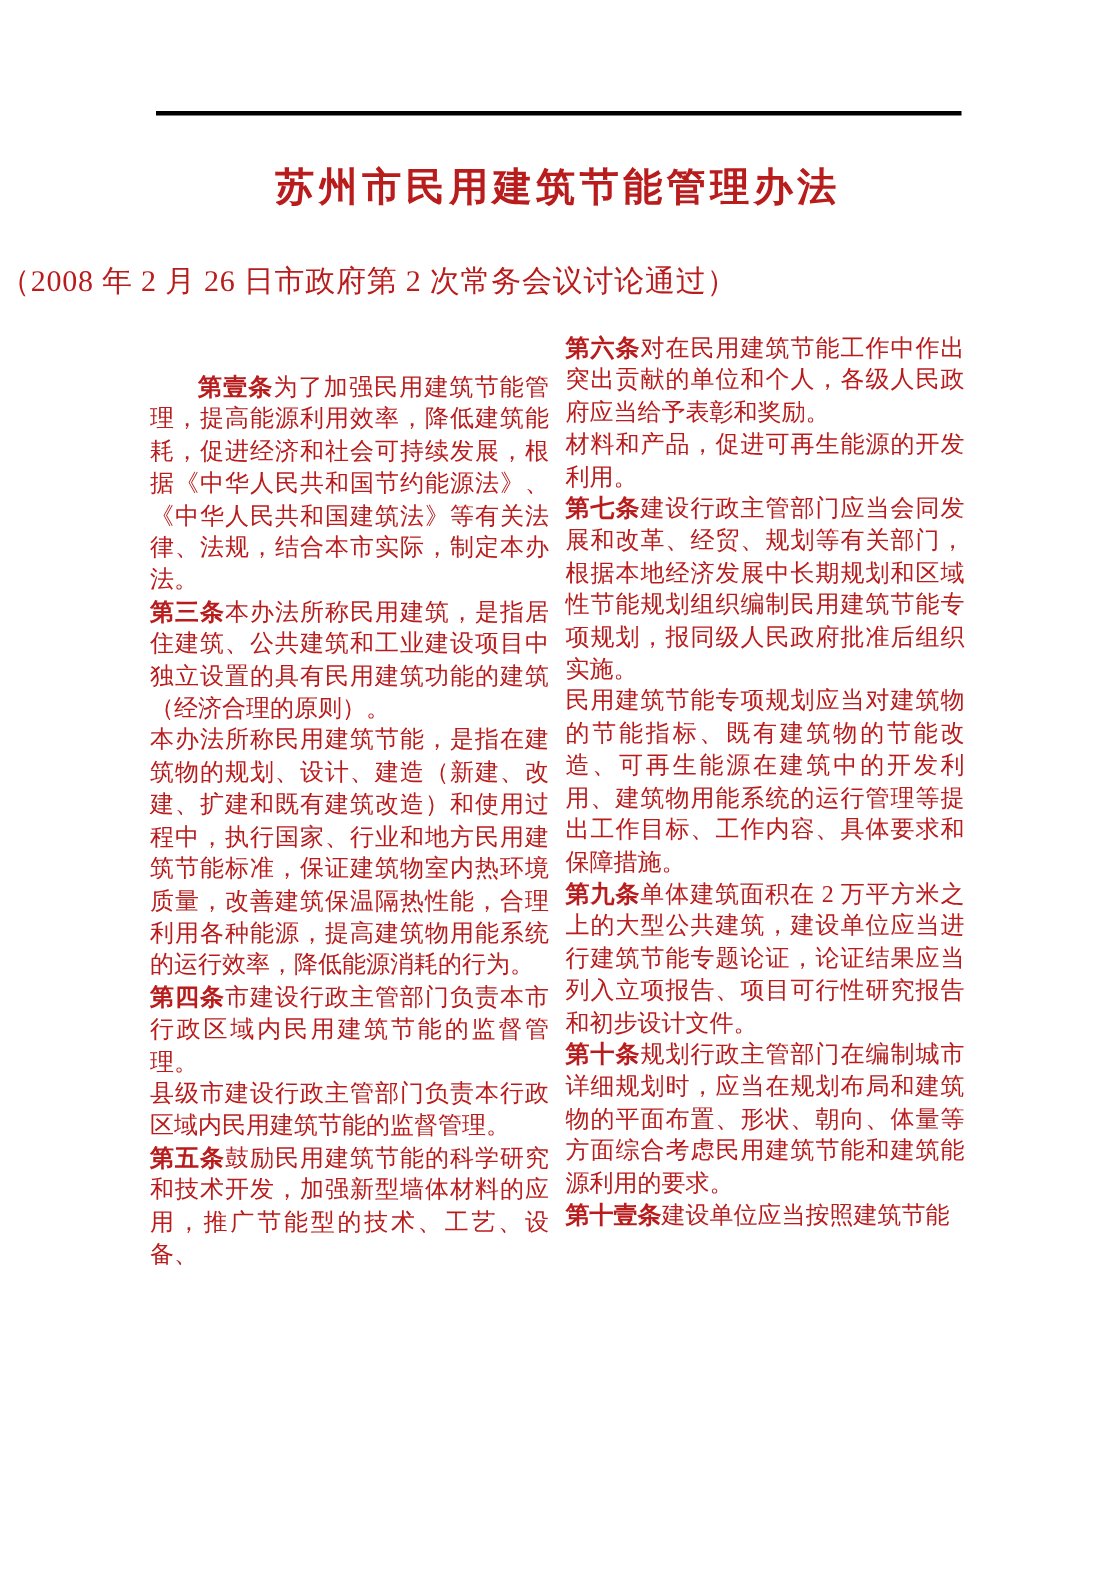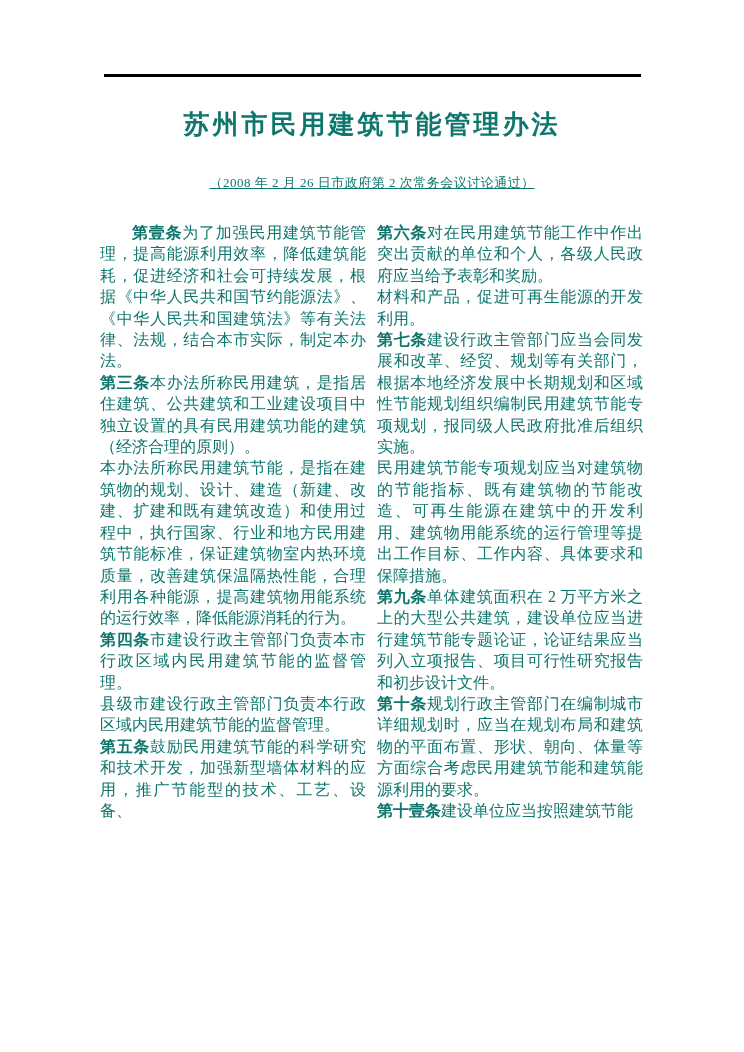--- a/index.html
+++ b/index.html
@@ -6,21 +6,21 @@
     margin: 0;
     padding: 0;
     background: #e8e8e8;
   }
   .page {
     position: relative;
     width: 744px;
     height: 1052px;
     margin: 0 auto;
     background: #ffffff;
-    color: #0f766e;
+    color: #b91c1c;
     font-family: "Liberation Serif", "DejaVu Serif", serif;
     overflow: hidden;
   }
   .header-rule {
     position: absolute;
     top: 74px;
     left: 104px;
     width: 537px;
     height: 3px;
     background: #000000;
@@ -34,25 +34,23 @@
     font-size: 26px;
     font-weight: bold;
     letter-spacing: 3px;
     white-space: nowrap;
   }
   .doc-subtitle {
     position: absolute;
     top: 174px;
     left: 0;
     width: 100%;
-    text-align: center;
-    font-size: 13px;
+    font-size: 20px;
     letter-spacing: 0.5px;
     white-space: nowrap;
-    text-decoration: underline;
   }
   .columns {
     position: absolute;
     top: 222px;
     left: 100px;
     width: 543px;
     display: flex;
     gap: 11px;
   }
   .col {
@@ -61,20 +59,21 @@
     line-height: 21.4px;
     text-align: justify;
     text-justify: inter-character;
   }
   .col p {
     margin: 0;
     padding: 0;
   }
   .col p.indent {
     text-indent: 2em;
+    margin-top: 26px;
   }
   .art {
     font-weight: bold;
   }
 </style>
 </head>
 <body>
 
 <div class="page">
 

